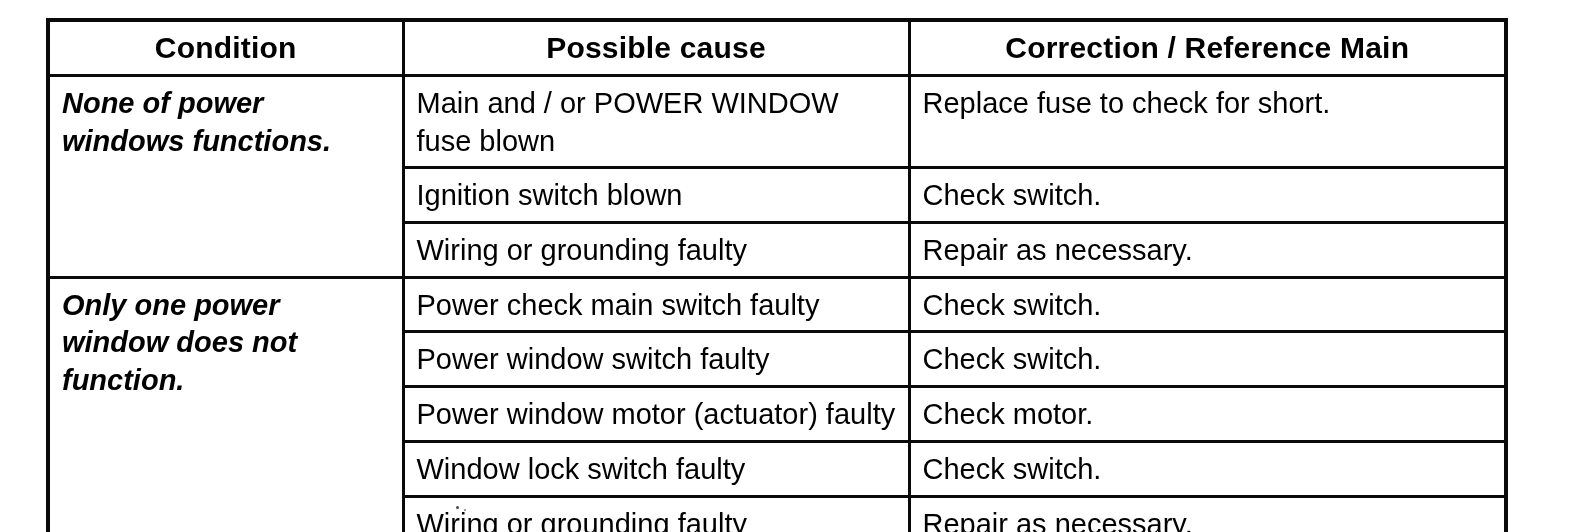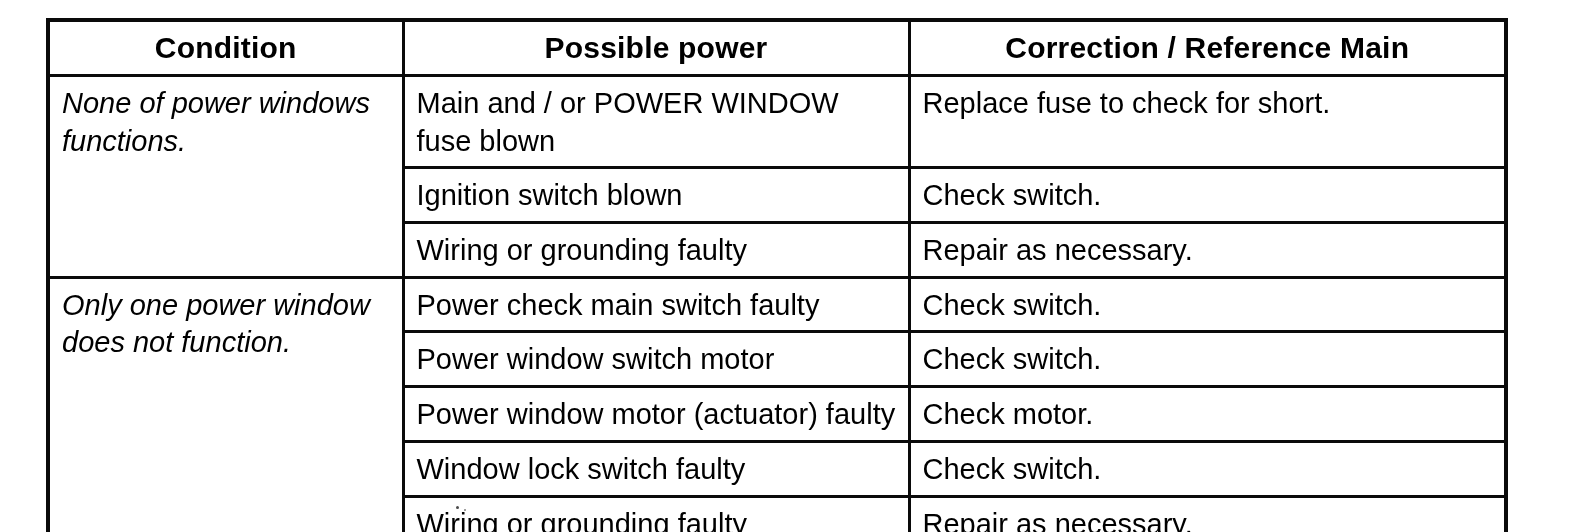--- a/index.html
+++ b/index.html
@@ -48,21 +48,21 @@
     letter-spacing: 0.2px;
   }
   table.trouble-table td {
     font-size: 29px;
     line-height: 1.3;
     vertical-align: top;
     padding: 8px 10px 6px 12px;
     text-align: left;
   }
   td.condition-cell {
-    font-weight: normal;
+    font-weight: bold;
     font-style: italic;
     padding-left: 14px;
   }
   td.cause-cell {
     font-style: normal;
     margin-left: 24px;
   }
   td.correction-cell {
   }
   tr.row-tall  { height: 84px; }
@@ -86,21 +86,21 @@
 
   <table class="trouble-table">
     <colgroup>
       <col class="c1">
         <col class="c2">
         <col class="c3">
     </colgroup>
     <thead>
       <tr>
         <th>Condition</th>
-        <th>Possible power</th>
+        <th>Possible cause</th>
         <th>Correction / Reference Main</th>
       </tr>
     </thead>
     <tbody>
       <tr class="row-tall">
         <td class="condition-cell" rowspan="3">None of power windows functions.</td>
         <td class="cause-cell">Main and / or POWER WINDOW fuse blown</td>
         <td class="correction-cell">Replace fuse to check for short.</td>
       </tr>
       <tr class="row-std">
@@ -110,21 +110,21 @@
       <tr class="row-short">
         <td class="cause-cell">Wiring or grounding faulty</td>
         <td class="correction-cell">Repair as necessary.</td>
       </tr>
       <tr class="row-std">
         <td class="condition-cell" rowspan="5">Only one power window does not function.</td>
         <td class="cause-cell">Power check main switch faulty</td>
         <td class="correction-cell">Check switch.</td>
       </tr>
       <tr class="row-std">
-        <td class="cause-cell">Power window switch motor</td>
+        <td class="cause-cell">Power window switch faulty</td>
         <td class="correction-cell">Check switch.</td>
       </tr>
       <tr class="row-std">
         <td class="cause-cell">Power window motor (actuator) faulty</td>
         <td class="correction-cell">Check motor.</td>
       </tr>
       <tr class="row-std">
         <td class="cause-cell">Window lock switch faulty</td>
         <td class="correction-cell">Check switch.</td>
       </tr>

